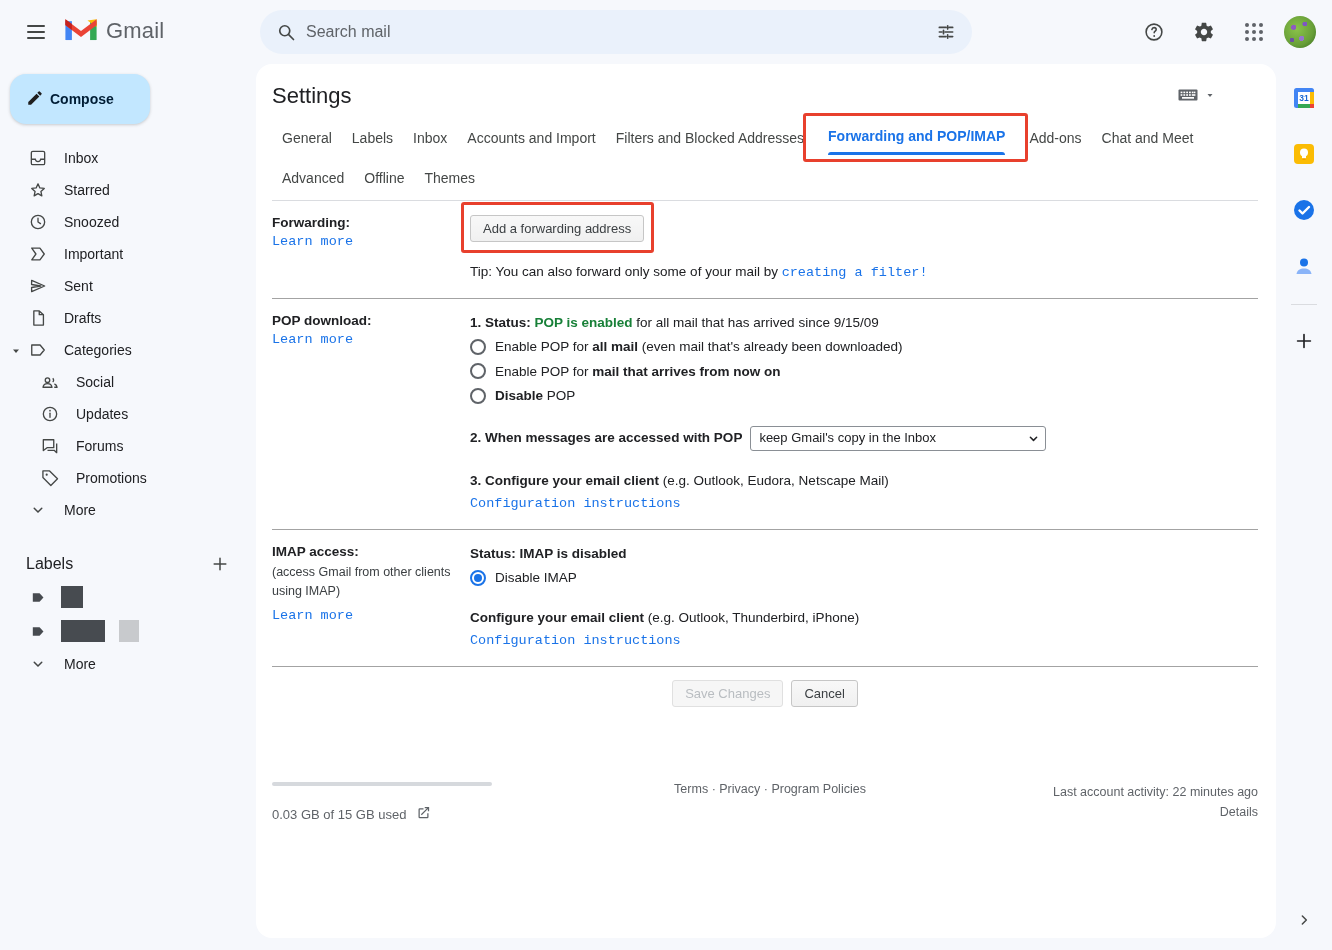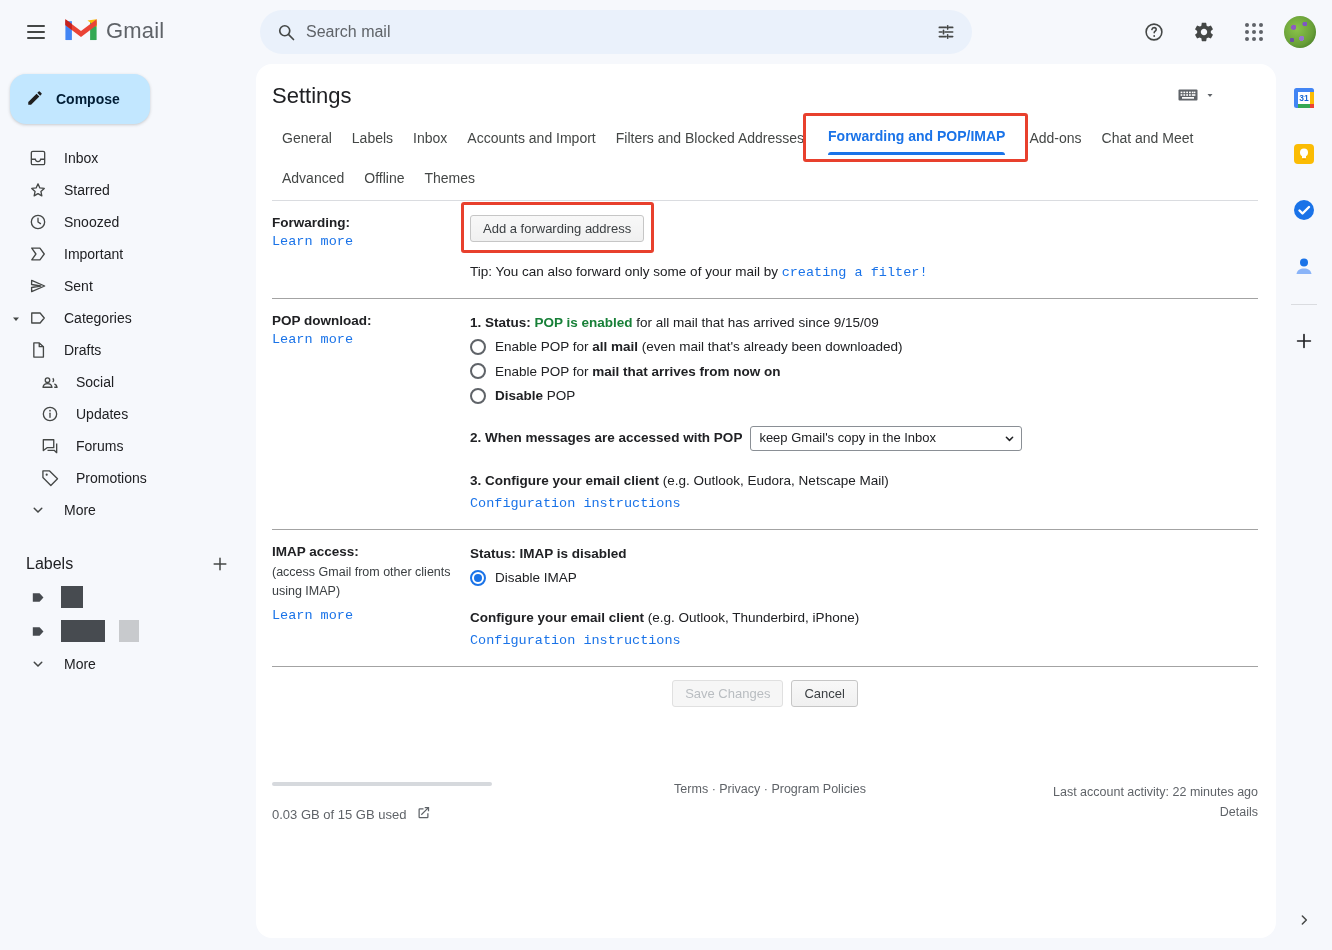--- a/index.html
+++ b/index.html
@@ -31,21 +31,21 @@
     background:
       radial-gradient(circle at 30% 35%, #8e5bc0 0 8%, transparent 9%),
       radial-gradient(circle at 65% 25%, #7e57c2 0 7%, transparent 8%),
       radial-gradient(circle at 55% 70%, #9575cd 0 9%, transparent 10%),
       radial-gradient(circle at 25% 75%, #6a4fa3 0 6%, transparent 7%),
       radial-gradient(circle at 40% 40%, #8bc34a, #689f38 60%, #33691e 100%);
   }
   
   .sidebar { position:absolute; left:0; top:64px; width:256px; bottom:0; padding-top:10px; }
   .compose { margin-left:10px; width:140px; height:50px; border-radius:16px; background:var(--compose-bg,#c2e7ff);
-             display:flex; align-items:center; gap:12px; padding-left:16px; cursor:pointer;
+             display:flex; align-items:center; gap:6px; padding-left:16px; cursor:pointer;
              box-shadow:0 1px 3px rgba(60,64,67,.25); font-size:14px; font-weight:bold; color:#001d35; }
   .nav { margin-top:18px; }
   .nav-item { position:relative; height:32px; display:flex; align-items:center; gap:16px; padding-left:28px;
               font-size:14px; color:#202124; border-radius:0 16px 16px 0; cursor:pointer; }
   .nav-item.sub { padding-left:40px; }
   .nav-icon { width:20px; height:20px; color:#444746; flex:0 0 20px; }
   .nav-icon svg, .iconbtn svg { display:block; }
   .expander { position:absolute; left:10px; top:10px; width:12px; height:12px; color:#444746; }
   .labels-hdr { margin-top:22px; height:32px; display:flex; align-items:center; padding:0 24px 0 26px; }
   .labels-title { font-size:16px; color:#202124; }
@@ -81,21 +81,21 @@
   .gbtn { display:inline-block; font-family:"Liberation Sans",sans-serif; font-size:13px; color:#3c4043;
           background:linear-gradient(#f8f8f8,#f0f0f0); border:1px solid #c6c6c6; border-radius:3px;
           padding:5px 12px; cursor:pointer; }
   .gbtn.disabled { color:#b9bdc1; background:#f6f6f6; border-color:#e0e0e0; cursor:default; }
   .btn-anchor { position:relative; display:inline-block; }
   .green { color:var(--green,#188038); }
   .radio-row { display:flex; align-items:center; gap:9px; margin-top:5px; cursor:pointer; }
   .radio { width:16px; height:16px; border-radius:50%; border:2px solid #5f6368; flex:0 0 16px; position:relative; }
   .radio.sel { border-color:var(--accent,#1a73e8); }
   .radio.sel::after { content:""; position:absolute; inset:2px; border-radius:50%; background:var(--accent,#1a73e8); }
-  .select { display:inline-flex; align-items:center; justify-content:space-between; width:272px; margin-left:8px;
+  .select { display:inline-flex; align-items:center; justify-content:space-between; width:296px; margin-left:8px;
             border:1px solid #8a8f95; border-radius:3px; background:#fff; padding:2px 4px 2px 8px; font-size:13px;
             color:#202124; cursor:pointer; vertical-align:middle; }
   .actions-row { display:flex; justify-content:center; gap:8px; padding:13px 0; }
   
   .footer { display:flex; align-items:flex-start; margin-top:62px; color:#5f6368; font-size:12.5px; }
   .f-left { flex:0 0 260px; }
   .meter { width:220px; height:4px; border-radius:2px; background:#d6d9dd; }
   .f-left-row { display:flex; align-items:center; gap:10px; margin-top:19px; font-size:13px; color:#5f6368; }
   .f-center { flex:1; text-align:center; }
   .f-right { flex:0 0 250px; text-align:right; line-height:1.6; }
@@ -230,40 +230,40 @@
       </div>
       <div class="nav-item">
         <span class="nav-icon">
           <svg viewBox="0 0 24 24" width="20" height="20" fill="none" stroke="currentColor" stroke-width="1.6" stroke-linejoin="round">
             <path d="M4.4 18.8L20 12 4.4 5.2l-.1 5 11 1.8-11 1.8z"></path>
           </svg>
         </span>
         <span>Sent</span>
       </div>
       <div class="nav-item">
+        <span class="nav-icon">
+          <svg viewBox="0 0 24 24" width="20" height="20" fill="none" stroke="currentColor" stroke-width="1.6" stroke-linejoin="round">
+            <path d="M7 3.5h6.5L18.5 8v12.5H7z"></path>
+              <path d="M13.5 3.5V8h5"></path>
+          </svg>
+        </span>
+        <span>Drafts</span>
+      </div>
+      <div class="nav-item">
         <span class="expander">
           <svg viewBox="0 0 24 24" width="12" height="12" fill="currentColor">
               <path d="M6 9l6 7 6-7z"></path>
             </svg>
         </span>
         <span class="nav-icon">
           <svg viewBox="0 0 24 24" width="20" height="20" fill="none" stroke="currentColor" stroke-width="1.6" stroke-linejoin="round">
             <path d="M4.5 6h10l5 6-5 6h-10z"></path>
           </svg>
         </span>
         <span>Categories</span>
-      </div>
-      <div class="nav-item">
-        <span class="nav-icon">
-          <svg viewBox="0 0 24 24" width="20" height="20" fill="none" stroke="currentColor" stroke-width="1.6" stroke-linejoin="round">
-            <path d="M7 3.5h6.5L18.5 8v12.5H7z"></path>
-              <path d="M13.5 3.5V8h5"></path>
-          </svg>
-        </span>
-        <span>Drafts</span>
       </div>
       <div class="nav-item sub">
         <span class="nav-icon">
           <svg viewBox="0 0 24 24" width="20" height="20" fill="none" stroke="currentColor" stroke-width="1.6" stroke-linejoin="round">
             <circle cx="9" cy="9.8" r="2.7"></circle>
             <path d="M3.6 18.3c.4-2.8 2.6-4.4 5.4-4.4s5 1.6 5.4 4.4z"></path>
             <path d="M15.2 7.6a2.7 2.7 0 0 1 0 4.4M17.3 14.4c1.8.6 3 2 3.2 3.9h-3.4"></path>
           </svg>
         </span>
         <span>Social</span>

